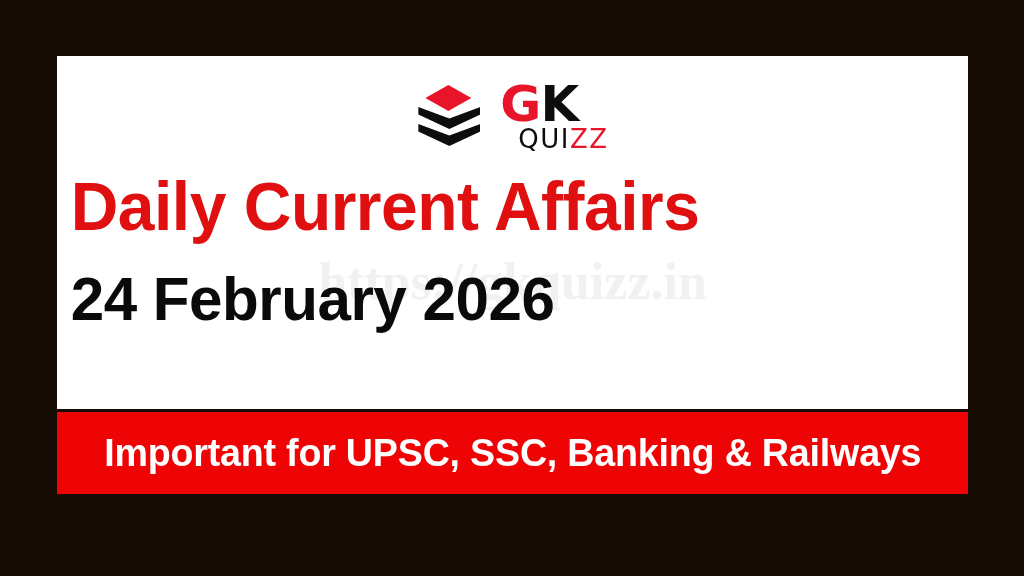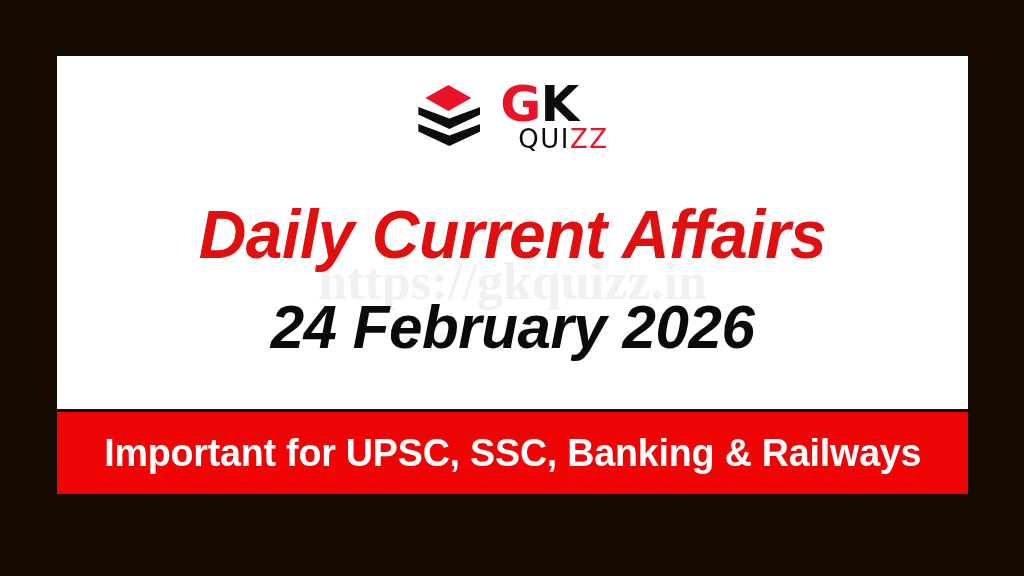--- a/index.html
+++ b/index.html
@@ -116,24 +116,23 @@
     white-space:nowrap;
     font-family:Liberation Serif, serif;
     z-index:1;
   }
 
   
   .headline-block {
     position:absolute;
     left:0;
     right:0;
-    top:144px;
-    text-align:center;
+    top:116px;
+    text-align:left;
     z-index:2;
-    font-style:italic;
   }
 
   .headline {
     font-size:68px;
     font-weight:bold;
     color:#e01010;
     letter-spacing:-0.5px;
     line-height:1.0;
     white-space:nowrap;
     font-family:"Liberation Sans", sans-serif;

